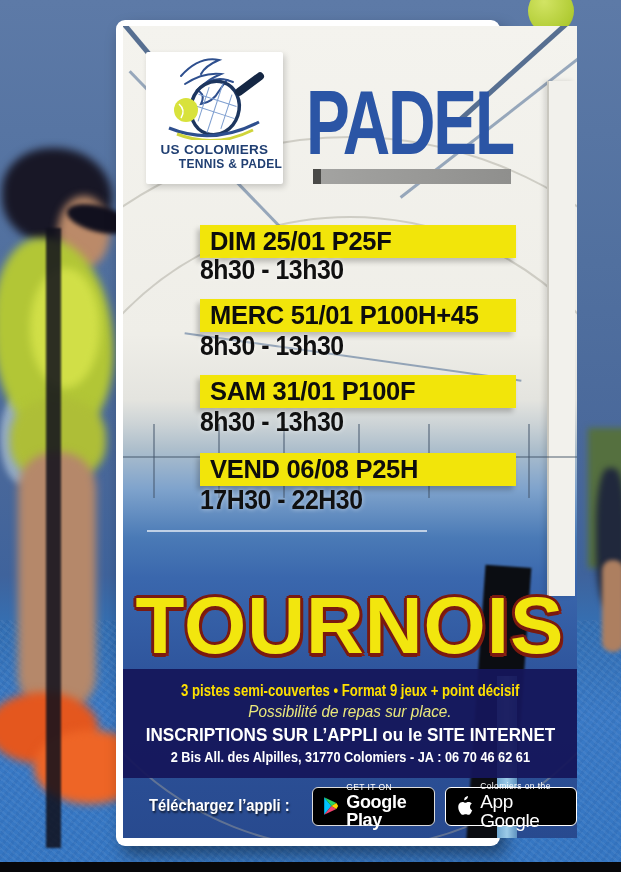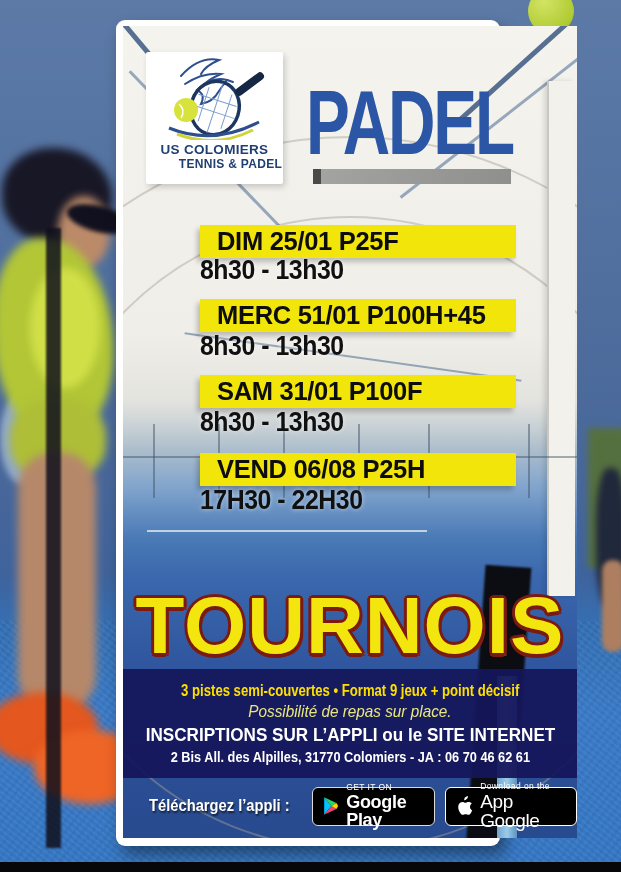--- a/index.html
+++ b/index.html
@@ -63,21 +63,21 @@
   
   .padel{left:183px;top:52px;font-size:90px;line-height:1;font-weight:bold;color:#2b55a5;
          letter-spacing:-3px;transform:scaleX(.73);transform-origin:left top;white-space:nowrap;}
   .tournois{left:0;top:560px;width:454px;text-align:center;font-size:80px;line-height:1;
      font-weight:bold;letter-spacing:1px;color:#f2e60e;white-space:nowrap;
      text-shadow:-3px 0 #7a1a10,3px 0 #7a1a10,0 -3px #7a1a10,0 4px #7a1a10,
                  -2px -2px #7a1a10,2px -2px #7a1a10,-2px 3px #7a1a10,3px 3px #8a1f12;}
 
   
   .datebar{left:77px;width:316px;height:33px;background:#f2e50a;color:#0d0d0d;
-           font-size:25.5px;font-weight:bold;line-height:33px;padding-left:17px;
+           font-size:25.5px;font-weight:bold;line-height:33px;padding-left:10px;
            box-sizing:border-box;white-space:nowrap;letter-spacing:-.3px;
            box-shadow:-3px 4px 5px rgba(0,0,0,.22);}
   .timetxt{left:77px;font-size:27px;font-weight:bold;color:#101010;white-space:nowrap;
            letter-spacing:-.5px;transform:scaleX(.92);transform-origin:left top;
            text-shadow:0 0 6px rgba(255,255,255,.55);}
 
   
   .band{left:0;top:643px;width:454px;height:109px;background:rgba(21,22,90,.94);
         display:flex;flex-direction:column;justify-content:center;align-items:center;gap:2px;}
   .band .l1{font-size:16px;font-weight:bold;color:#fee000;white-space:nowrap;
@@ -207,21 +207,21 @@
             <span class="badge-tag">GET IT ON</span>
             <span class="badge-store-g">Google Play</span>
           </div>
         </div>
         <div class="store-badge badge-apple">
           <svg width="20" height="24" viewBox="0 0 21 25">
             <path fill="#fff" d="M14.1,4.1c.8-.9,1.3-2.2,1.1-3.5-1.1.1-2.4.8-3.2,1.7-.7.8-1.3,2.1-1.1,3.3,1.2.1,2.4-.6,3.2-1.5Z"></path>
             <path fill="#fff" d="M17.6,13.6c0-2.6,2.1-3.8,2.2-3.9-1.2-1.8-3.1-2-3.7-2-1.6-.2-3.1.9-3.9.9-.8,0-2-.9-3.3-.9-1.7,0-3.3,1-4.2,2.5-1.8,3.1-.5,7.7,1.3,10.2.9,1.2,1.9,2.6,3.2,2.5,1.3,0,1.8-.8,3.3-.8,1.5,0,2,.8,3.3.8,1.4,0,2.3-1.2,3.1-2.5.9-1.4,1.3-2.8,1.4-2.9-.1,0-2.7-1.1-2.7-3.9Z"></path>
           </svg>
           <div class="badge-col">
-            <span class="badge-tag">Download on the</span>
+            <span class="badge-tag">Colomiers on the</span>
             <span class="badge-store-a">App Google</span>
           </div>
         </div>
       </div>
 
     </div>
   </div>
 
   <div class="abs letterbox"></div>
 </div>

